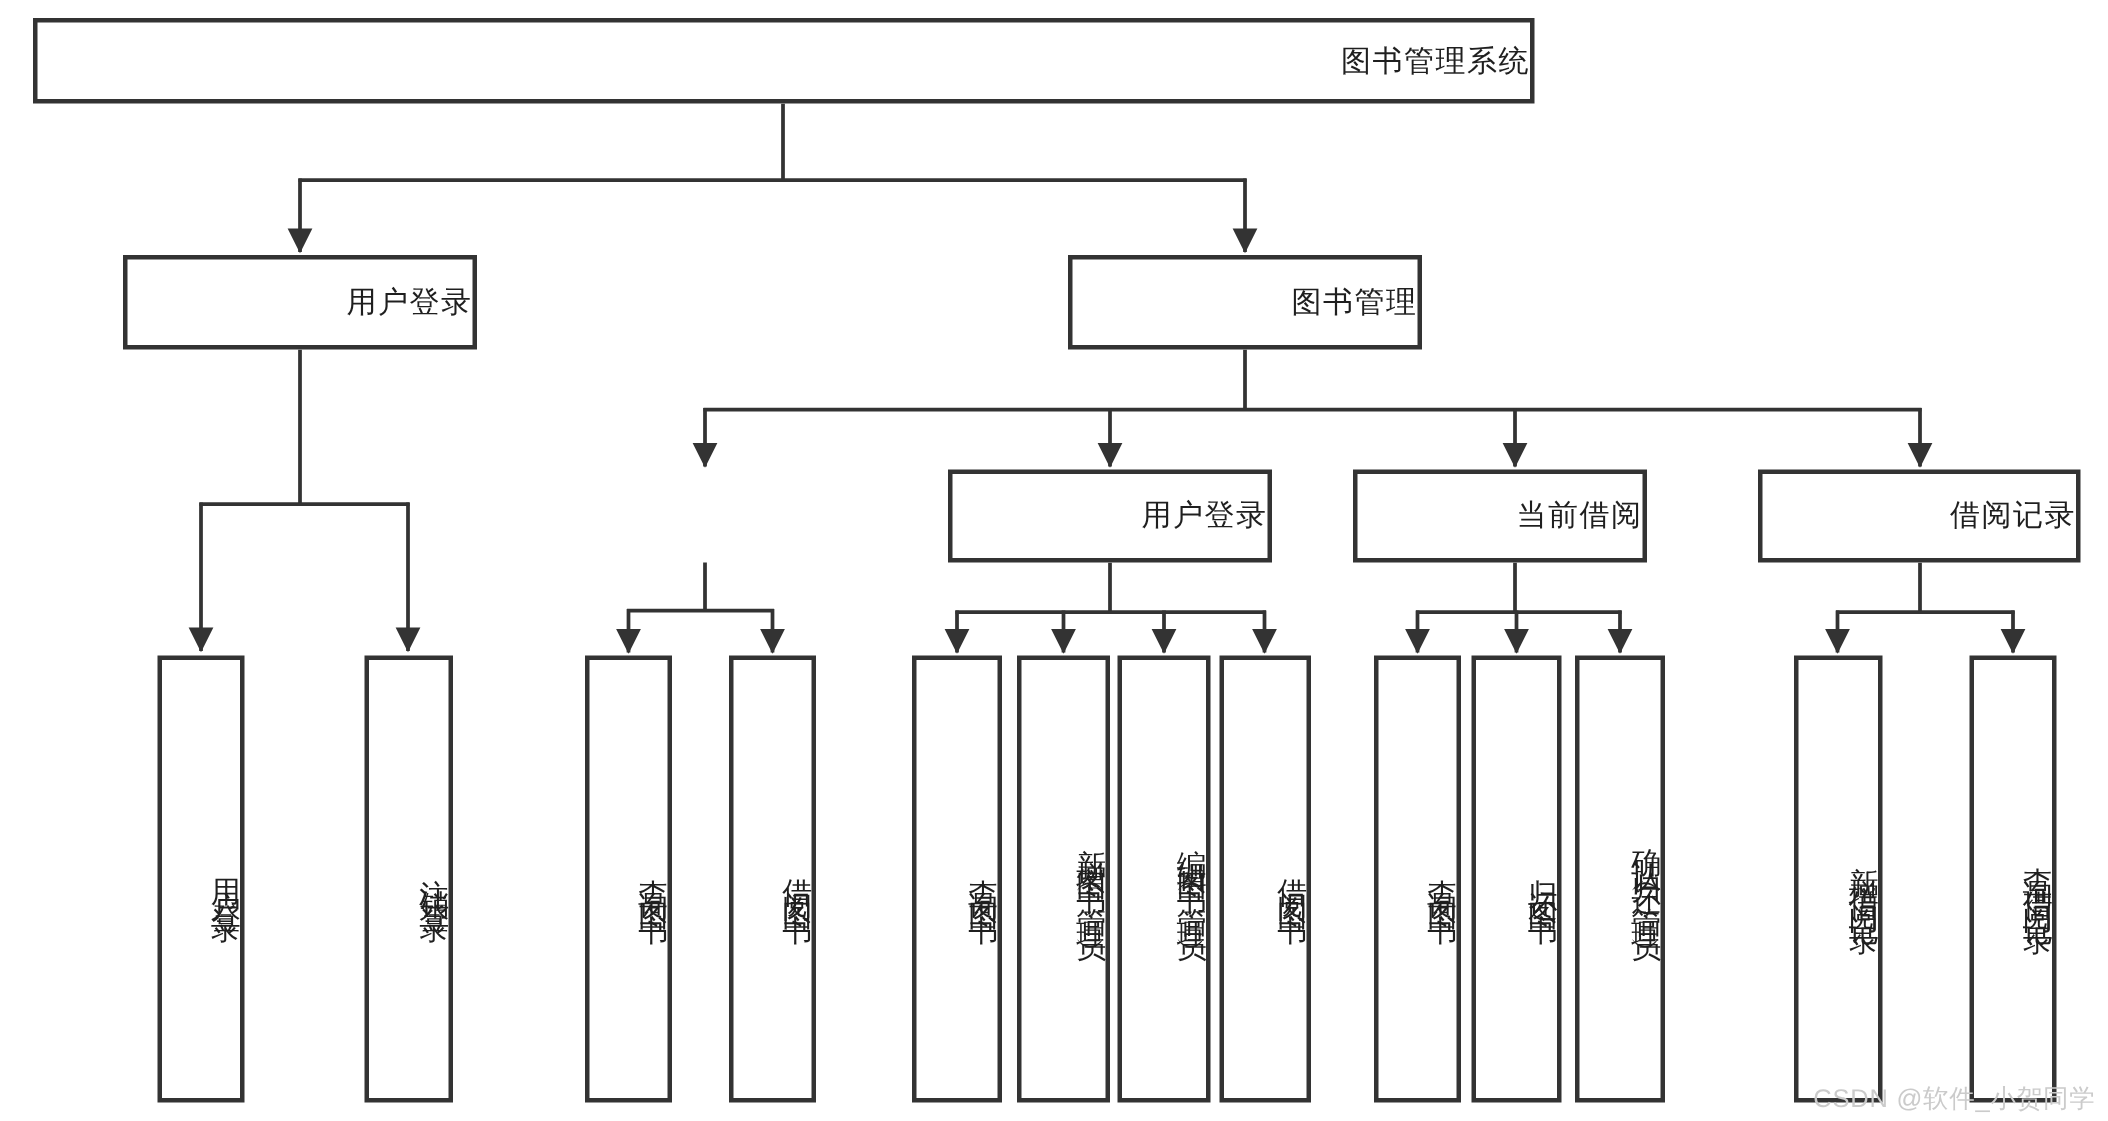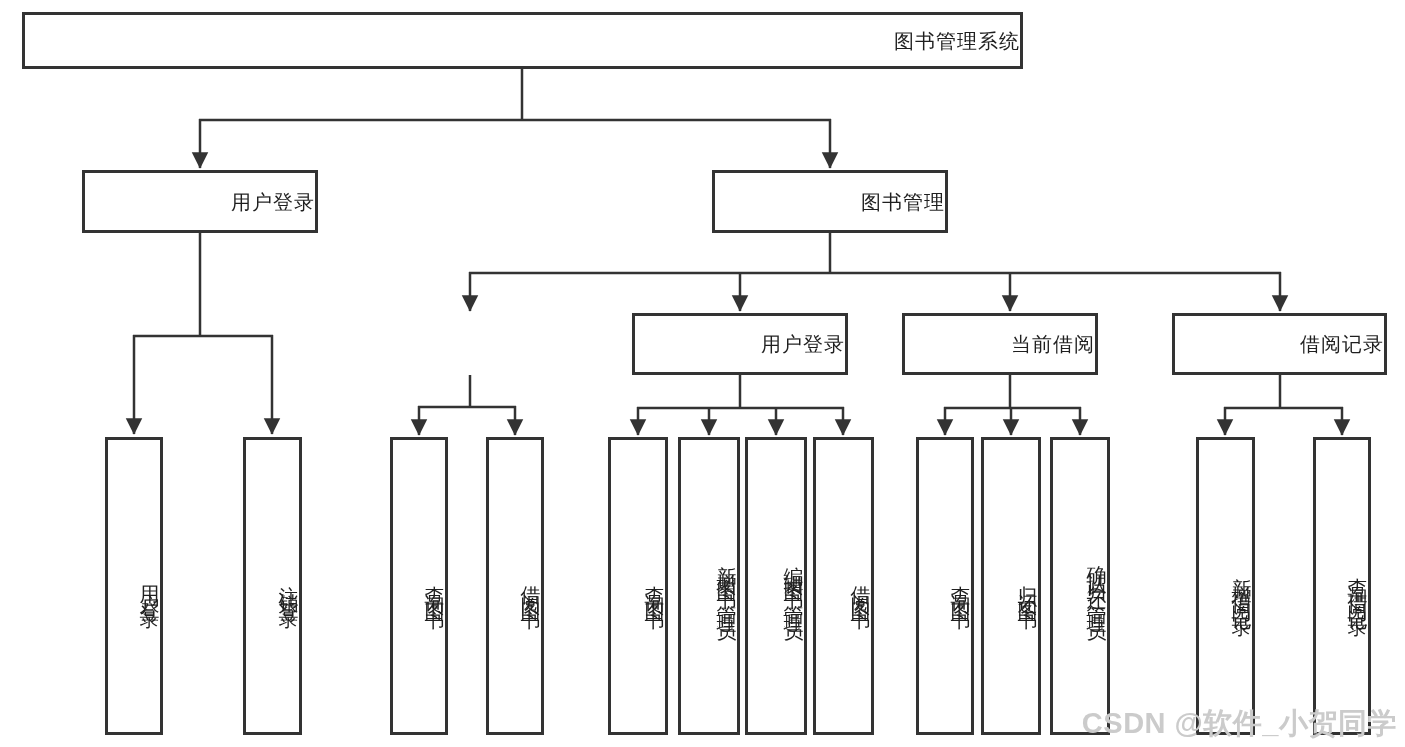--- a/index.html
+++ b/index.html
@@ -32,25 +32,24 @@
     white-space:nowrap;
   }
   .hbox span{letter-spacing:1px;}
   .vbox span{
     writing-mode:vertical-rl;
     letter-spacing:8px;
   }
   .watermark{
     position:absolute;
     right:8px;bottom:3px;
-    font-size:29px;
+    font-size:17px;
     color:var(--watermark);
     letter-spacing:0.5px;
     z-index:5;
-    font-weight:bold;
   }
 </style>
 </head>
 <body>
 
 <div class="canvas">
 
   <svg class="connectors" width="1405" height="747" viewBox="0 0 1405 747">
     <defs>
       <marker id="arrow" viewBox="0 0 12 12" refX="11" refY="6" markerWidth="26" markerHeight="18" markerUnits="userSpaceOnUse" orient="auto">

